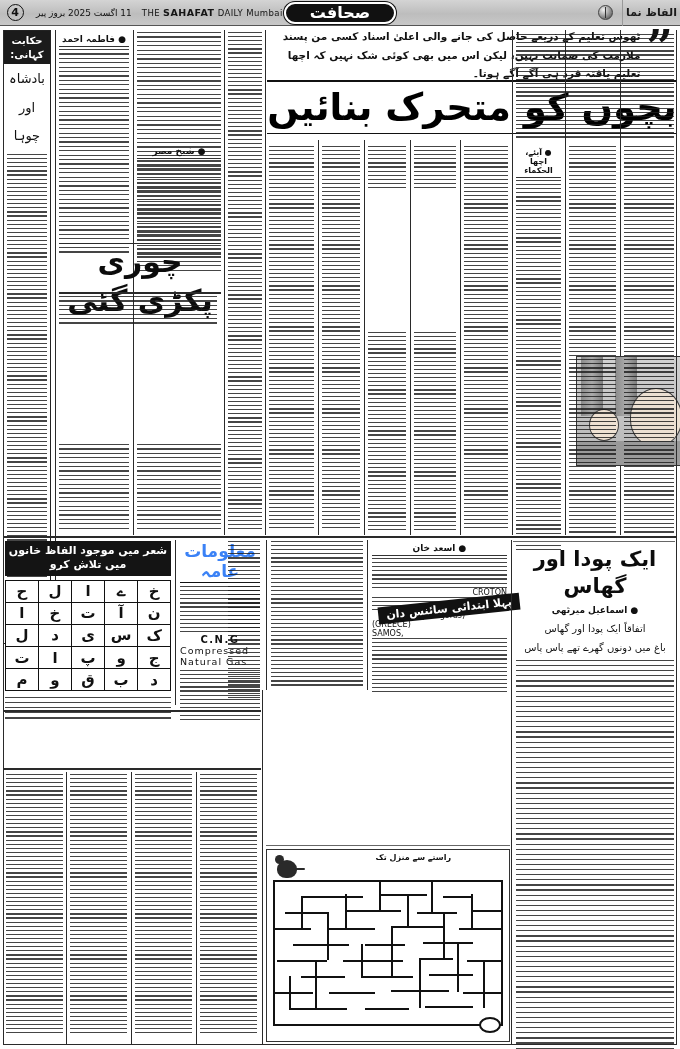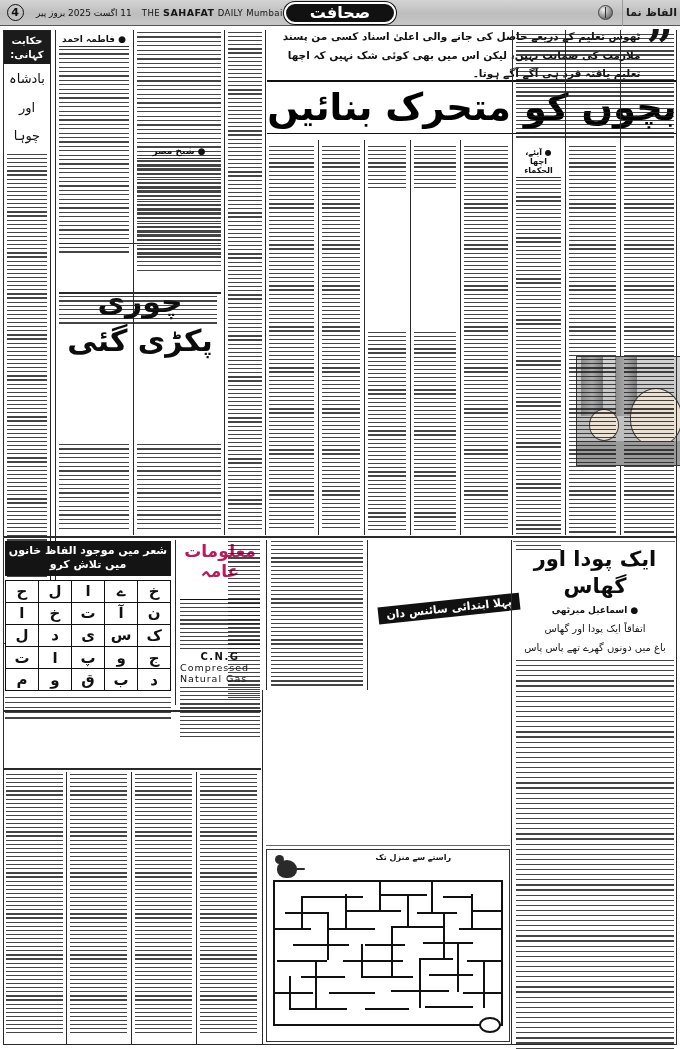--- a/index.html
+++ b/index.html
@@ -124,22 +124,22 @@
   }
   .subhead.xxl{ font-size:30px; }
 
   
   .banner-black{
     background:#141414; color:#fff; text-align:center;
     font-size:11px; font-weight:700; padding:3px 2px; direction:rtl;
     line-height:1.3;
   }
   .banner-plain{
-    direction:rtl;text-align:center;font-size:17px;font-weight:700;color:#be185d;
-    border-bottom:1.6px solid #111; padding-bottom:18px;
+    direction:rtl;text-align:center;font-size:17px;font-weight:700;color:#3b82f6;
+    border-bottom:1.6px solid #111; padding-bottom:1px;
   }
 
   
   .ws-grid{
     display:grid; grid-template-columns:repeat(5,1fr);
     border:1.4px solid #111; background:#111; gap:1.2px;
     direction:rtl;
   }
   .ws-cell{
     background:#fff; height:21px; display:flex; align-items:center; justify-content:center;
@@ -227,21 +227,21 @@
   <div style="position:absolute;left:228px;top:32px;width:34px;">
     <div class="ur filler dense" style="height:500px;"></div>
   </div>
 
   <div style="position:absolute;left:137px;top:144px;width:84px;">
     <div class="byline">● شیخ مصر</div>
     <div class="ur filler" style="height:95px;"></div>
   </div>
 
   <div class="hrule" style="left:59px;top:243px;width:162px;"></div>
-  <div style="position:absolute;left:59px;top:240px;width:162px;margin-top:40px;">
+  <div style="position:absolute;left:59px;top:240px;width:162px;">
     <div class="subhead xxl">چوری پکڑی گئی</div>
   </div>
   <div class="hrule thick" style="left:59px;top:292px;width:162px;"></div>
 
   <div class="imgbox story-photo" style="left:56px;top:330px;width:160px;height:110px;">
     <div class="curtain" style="left:4px;"></div>
     <div class="curtain" style="left:38px;"></div>
 
     <div class="scarf"></div>
     <div class="granny-head"></div>
@@ -327,20 +327,30 @@
     <div class="banner-plain">معلومات عامہ</div>
     <div class="ur filler dense" style="height:48px;margin-top:3px;"></div>
     <div style="direction:rtl;text-align:center;font-size:10px;font-weight:700;letter-spacing:1.5px;color:#111;">C.N.G</div>
     <div style="direction:ltr;text-align:left;font-size:9.5px;letter-spacing:1px;color:#111;">Compressed Natural Gas</div>
     <div class="ur filler dense" style="height:52px;margin-top:3px;"></div>
   </div>
   <div class="ur filler dense" style="position:absolute;left:228px;top:541px;width:32px;height:160px;"></div>
 
   <div class="vrule" style="left:266px;top:540px;height:150px;"></div>
   <div class="vrule" style="left:367px;top:540px;height:150px;"></div>
+  <div style="position:absolute;left:372px;top:541px;width:135px;">
+    <div class="byline">● اسعد خان</div>
+    <div class="ur filler dense" style="height:30px;"></div>
+    <div style="direction:ltr;font-size:8px;color:#111;text-align:right;">CROTON</div>
+    <div class="ur filler dense" style="height:14px;"></div>
+    <div style="direction:ltr;font-size:8px;color:#111;text-align:center;">(Pythagoras)</div>
+    <div style="direction:ltr;font-size:8px;color:#111;text-align:left;">(GREECE)</div>
+    <div style="direction:ltr;font-size:8px;color:#111;text-align:left;">SAMOS,</div>
+    <div class="ur filler dense" style="height:56px;"></div>
+  </div>
   <div class="tilt-label" style="left:378px;top:600px;">پہلا ابتدائی سائنس دان</div>
   <div class="ur filler dense" style="position:absolute;left:271px;top:541px;width:92px;height:145px;"></div>
 
   <div class="vrule" style="left:511px;top:540px;height:505px;"></div>
   <div style="position:absolute;left:516px;top:544px;width:158px;">
     <div class="subhead" style="font-size:21px;">ایک پودا اور گھاس</div>
     <div class="byline" style="border-bottom:none;">● اسماعیل میرٹھی</div>
     <div class="ur" style="text-align:center;font-size:10px;line-height:1.9;">اتفاقاً ایک پودا اور گھاس</div>
     <div class="ur" style="text-align:center;font-size:10px;line-height:1.9;">باغ میں دونوں گھرے تھے پاس پاس</div>
     <div class="ur filler loose" style="height:405px;margin-top:3px;"></div>

